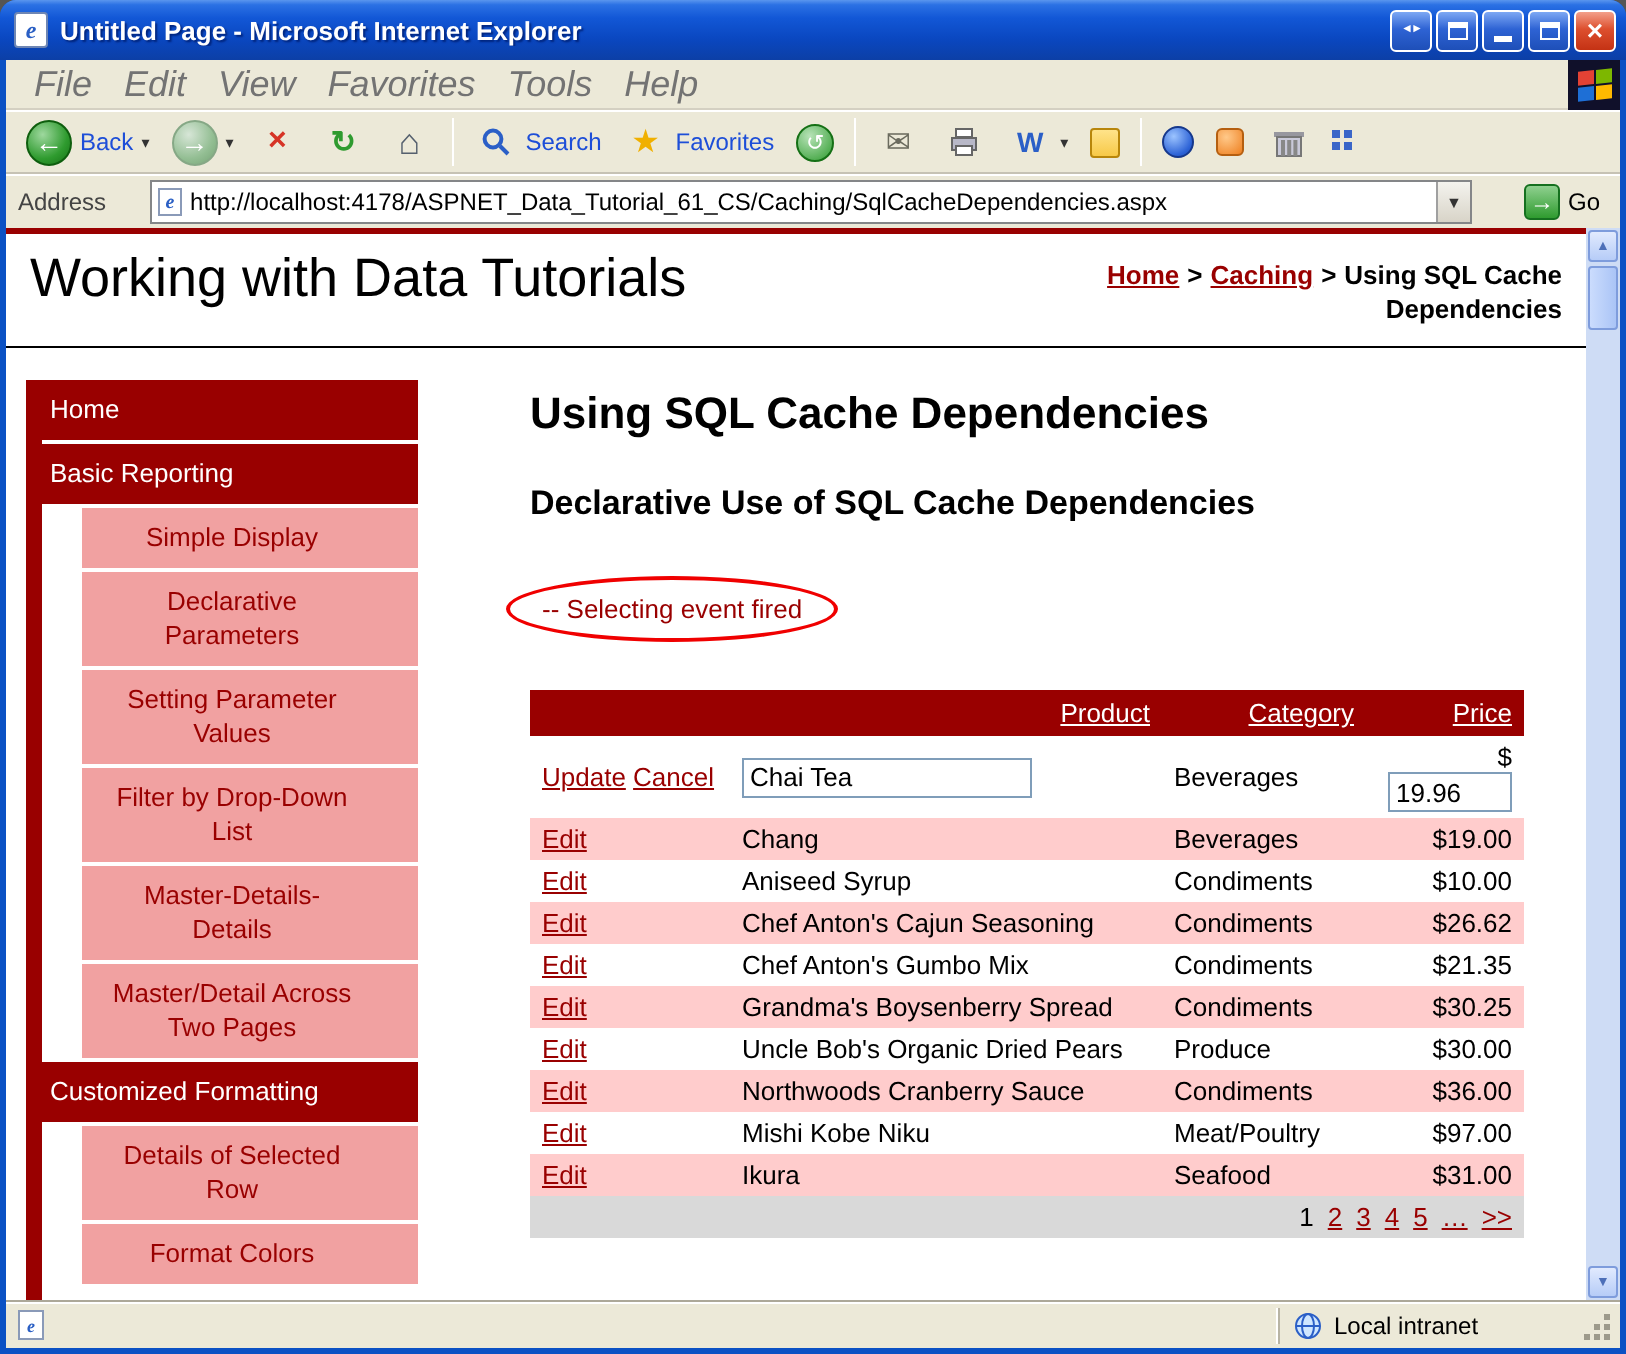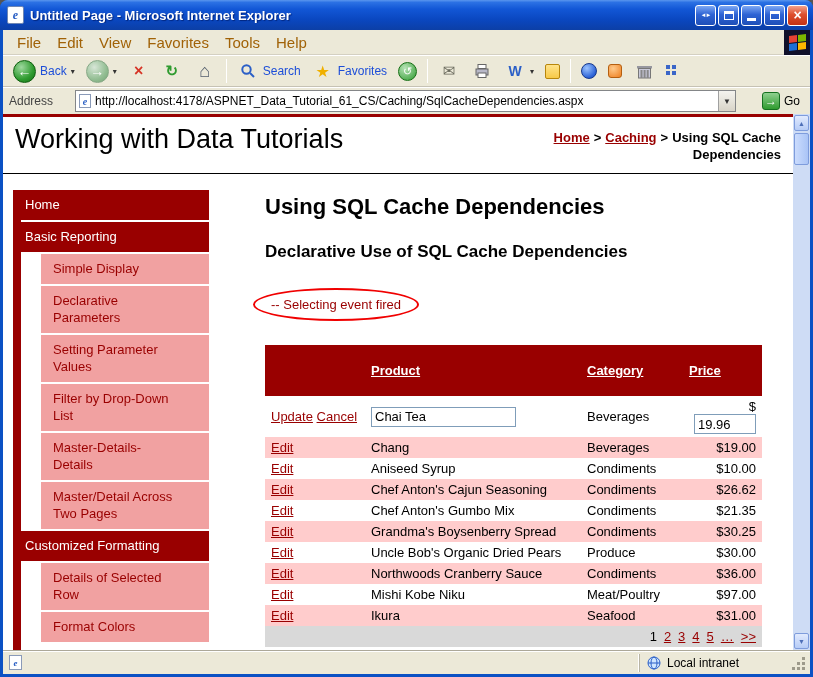--- a/index.html
+++ b/index.html
@@ -25,21 +25,21 @@
     background:linear-gradient(180deg,#7DA8F4,#2E63D4 45%,#1E4FB8);color:#fff;
     display:flex;align-items:center;justify-content:center;font-family:"Liberation Sans",sans-serif;}
   .wbtn.sm{font-size:6px;letter-spacing:-1px;}
   .wbtn.close{background:linear-gradient(180deg,#F3A08A,#DD4F2E 45%,#C43214);font-size:14px;font-weight:bold;}
   .minbar{width:9px;height:3px;background:#fff;align-self:flex-end;margin:0 auto 4px auto;display:block;}
   .maxbox{width:10px;height:9px;border:1px solid #fff;border-top:3px solid #fff;display:block;}
 
   
   .frame{flex:1;min-height:0;margin:0 3px 3px;display:flex;flex-direction:column;background:var(--chrome);}
   .menubar{height:25px;display:flex;align-items:center;padding-left:6px;border-bottom:1px solid #D4D0C2;position:relative;flex-shrink:0;}
-  .menu-item{padding:3px 8px;font-size:15px;color:#a16207;cursor:default;}
+  .menu-item{padding:3px 8px;font-size:18px;color:#737373;cursor:default;font-style:italic;}
   .menu-logo{position:absolute;right:0;top:0;width:26px;height:25px;background:#10102A;display:flex;align-items:center;justify-content:center;}
   .flag{display:grid;grid-template-columns:8px 8px;grid-template-rows:7px 7px;gap:1px;transform:skewY(-6deg);}
   .flag i{display:block;}
   .f1{background:#E34234;} .f2{background:#7DB700;} .f3{background:#1E6FD6;} .f4{background:#FFB900;}
 
   .toolbar{height:32px;display:flex;align-items:center;gap:3px;padding:0 6px;border-top:1px solid #fff;border-bottom:1px solid #C6C2B4;flex-shrink:0;}
   .tbtn{display:flex;align-items:center;gap:4px;padding:1px 4px;font-size:12px;cursor:pointer;white-space:nowrap;}
   .tlabel{font-size:12px;color:#1d4ed8;}
   .circle{width:23px;height:23px;border-radius:50%;border:1px solid #0E5E0E;color:#fff;font-size:14px;font-weight:bold;
     background:radial-gradient(circle at 35% 30%,#9ED89E,#2F9B2F 60%,#157015);display:flex;align-items:center;justify-content:center;}
@@ -83,29 +83,29 @@
   .site-title{font-size:27px;color:#000;font-weight:400;}
   .breadcrumb{width:268px;font-size:13px;font-weight:bold;line-height:17px;padding-top:5px;color:#000;text-align:right;}
   .breadcrumb a{color:var(--maroon);text-decoration:underline;cursor:pointer;}
   .bc-sep{margin:0 4px;}
   .page-body{flex:1;display:flex;padding-top:16px;min-height:0;}
 
   .sidebar{width:196px;margin-left:10px;position:relative;flex-shrink:0;}
   .sidebar::before{content:"";position:absolute;left:0;top:0;bottom:0;width:8px;background:var(--maroon);}
   .nav-item{margin-bottom:2px;font-size:13px;line-height:17px;cursor:pointer;position:relative;}
   .nav-section{background:var(--maroon);color:#fff;padding:6px 45px 7px 12px;}
-  .nav-sub{background:var(--side-pink);color:var(--maroon);margin-left:28px;padding:6px 30px 7px 12px;}
+  .nav-sub{background:var(--side-pink);color:var(--maroon);margin-left:28px;padding:6px 30px 7px 12px;text-align:center;}
 
   .main{flex:1;padding:0 20px 0 56px;min-width:0;}
   .page-h1{font-size:22px;font-weight:bold;margin:4px 0 22px;}
   .page-h2{font-size:17px;font-weight:bold;margin:0 0 26px;}
   .event-note{display:inline-block;color:var(--maroon);font-size:13px;border:2px solid #F00000;border-radius:50%;
     padding:7px 16px;margin-left:-12px;}
   .grid{border-collapse:collapse;table-layout:fixed;width:497px;font-size:13px;margin-top:24px;}
-  .grid th{background:var(--maroon);color:#fff;padding:18px 6px;text-align:left;font-weight:bold;}
+  .grid th{background:var(--maroon);color:#fff;padding:4px 6px;text-align:right;font-weight:normal;}
   .grid th a{color:#fff;text-decoration:underline;cursor:pointer;}
   .grid td{padding:3px 6px;vertical-align:middle;color:#000;}
   .row-pink{background:var(--row-pink);}
   .col-price{text-align:right;}
   a.lnk{color:var(--maroon);text-decoration:underline;cursor:pointer;}
   .txt{border:1px solid #7F9DB9;font:13px "Liberation Sans",sans-serif;padding:2px 3px;height:20px;background:#fff;}
   .txt-product{width:145px;}
   .txt-price{width:62px;}
   .pager-cell{background:var(--pager-gray);text-align:right;padding:3px 8px;}
   .pager-cell a,.pager-cell span{margin-left:7px;}

